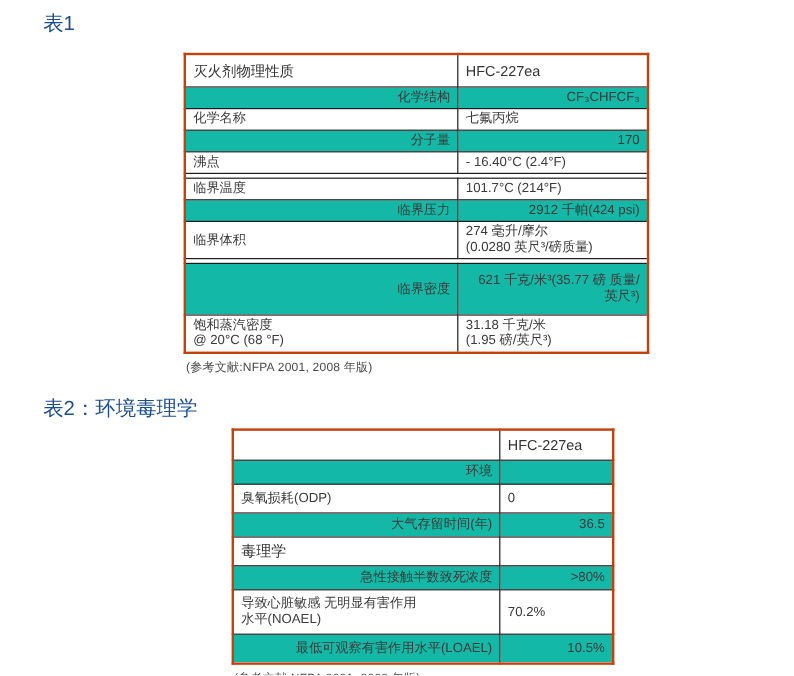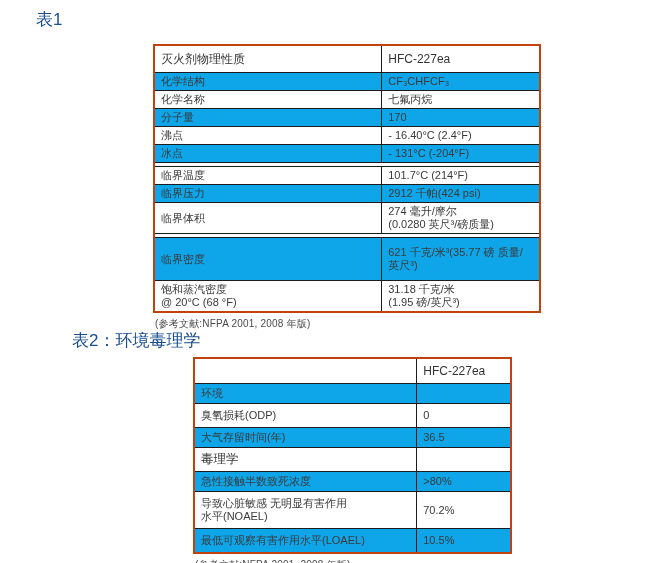--- a/index.html
+++ b/index.html
@@ -1,34 +1,34 @@
 <!DOCTYPE html>
 <html><head>
 <meta charset="utf-8">
 <style>
   html,body{margin:0;padding:0;background:#ffffff;}
   body{font-family:"Liberation Sans","DejaVu Sans",sans-serif;color:#333;}
   .page{position:relative;width:662px;height:563px;background:#fff;overflow:hidden;}
 
   .tbl-title{position:absolute;font-size:17px;font-weight:normal;color:#1b4e8e;margin:0;}
   #title1{left:36px;top:8px;}
-  #title2{left:36px;top:329px;margin-left:36px;}
+  #title2{left:36px;top:329px;}
 
   .tbl-wrap{position:absolute;}
   .wrap1{left:153px;top:44px;width:388px;}
   .wrap2{left:193px;top:357px;width:319px;}
 
   table{border-collapse:collapse;width:100%;table-layout:fixed;border:2px solid #c2410c;}
   td{border:1px solid #1c1c1c;font-size:11px;line-height:13px;padding:2px 6px;
      vertical-align:middle;white-space:pre-line;color:#3a3a3a;overflow:hidden;}
   .wrap1 td.c1{width:55.5%;}
   .wrap2 td.c1{width:66%;}
 
   tr.header-row td{font-size:12px;line-height:14px;padding:6px 6px;color:#333;}
-  tr.shaded td{background:#0ea5e9;}
+  tr.shaded td{background:#14b8a6;text-align:right;}
   tr.section td{font-size:12.5px;line-height:15px;padding:4px 6px;}
   tr.spacer td{height:3px;padding:0;border-top:1px solid #1c1c1c;border-bottom:1px solid #1c1c1c;background:#fff;}
 
   .wrap1 tr.tall td{padding-top:8px;padding-bottom:8px;}
   .wrap2 td{padding:3px 6px;}
   .wrap2 tr.header-row td{padding:5px 6px;}
   .wrap2 tr.pad td{padding-top:5px;padding-bottom:5px;margin-left:12px;}
 
   .footnote{font-size:10px;color:#4a4a4a;margin-top:4px;margin-left:2px;letter-spacing:0.2px;}
 </style>
@@ -54,24 +54,20 @@
             <td class="c1">化学名称</td>
             <td class="c2">七氟丙烷</td>
           </tr>
           <tr class="shaded">
             <td class="c1">分子量</td>
             <td class="c2">170</td>
           </tr>
           <tr>
             <td class="c1">沸点</td>
             <td class="c2">- 16.40°C (2.4°F)</td>
-          </tr>
-          <tr class="shaded">
-            <td class="c1">冰点</td>
-            <td class="c2">- 131°C (-204°F)</td>
           </tr>
           <tr class="spacer">
             <td colspan="2"></td>
           </tr>
           <tr>
             <td class="c1">临界温度</td>
             <td class="c2">101.7°C (214°F)</td>
           </tr>
           <tr class="shaded">
             <td class="c1">临界压力</td>

